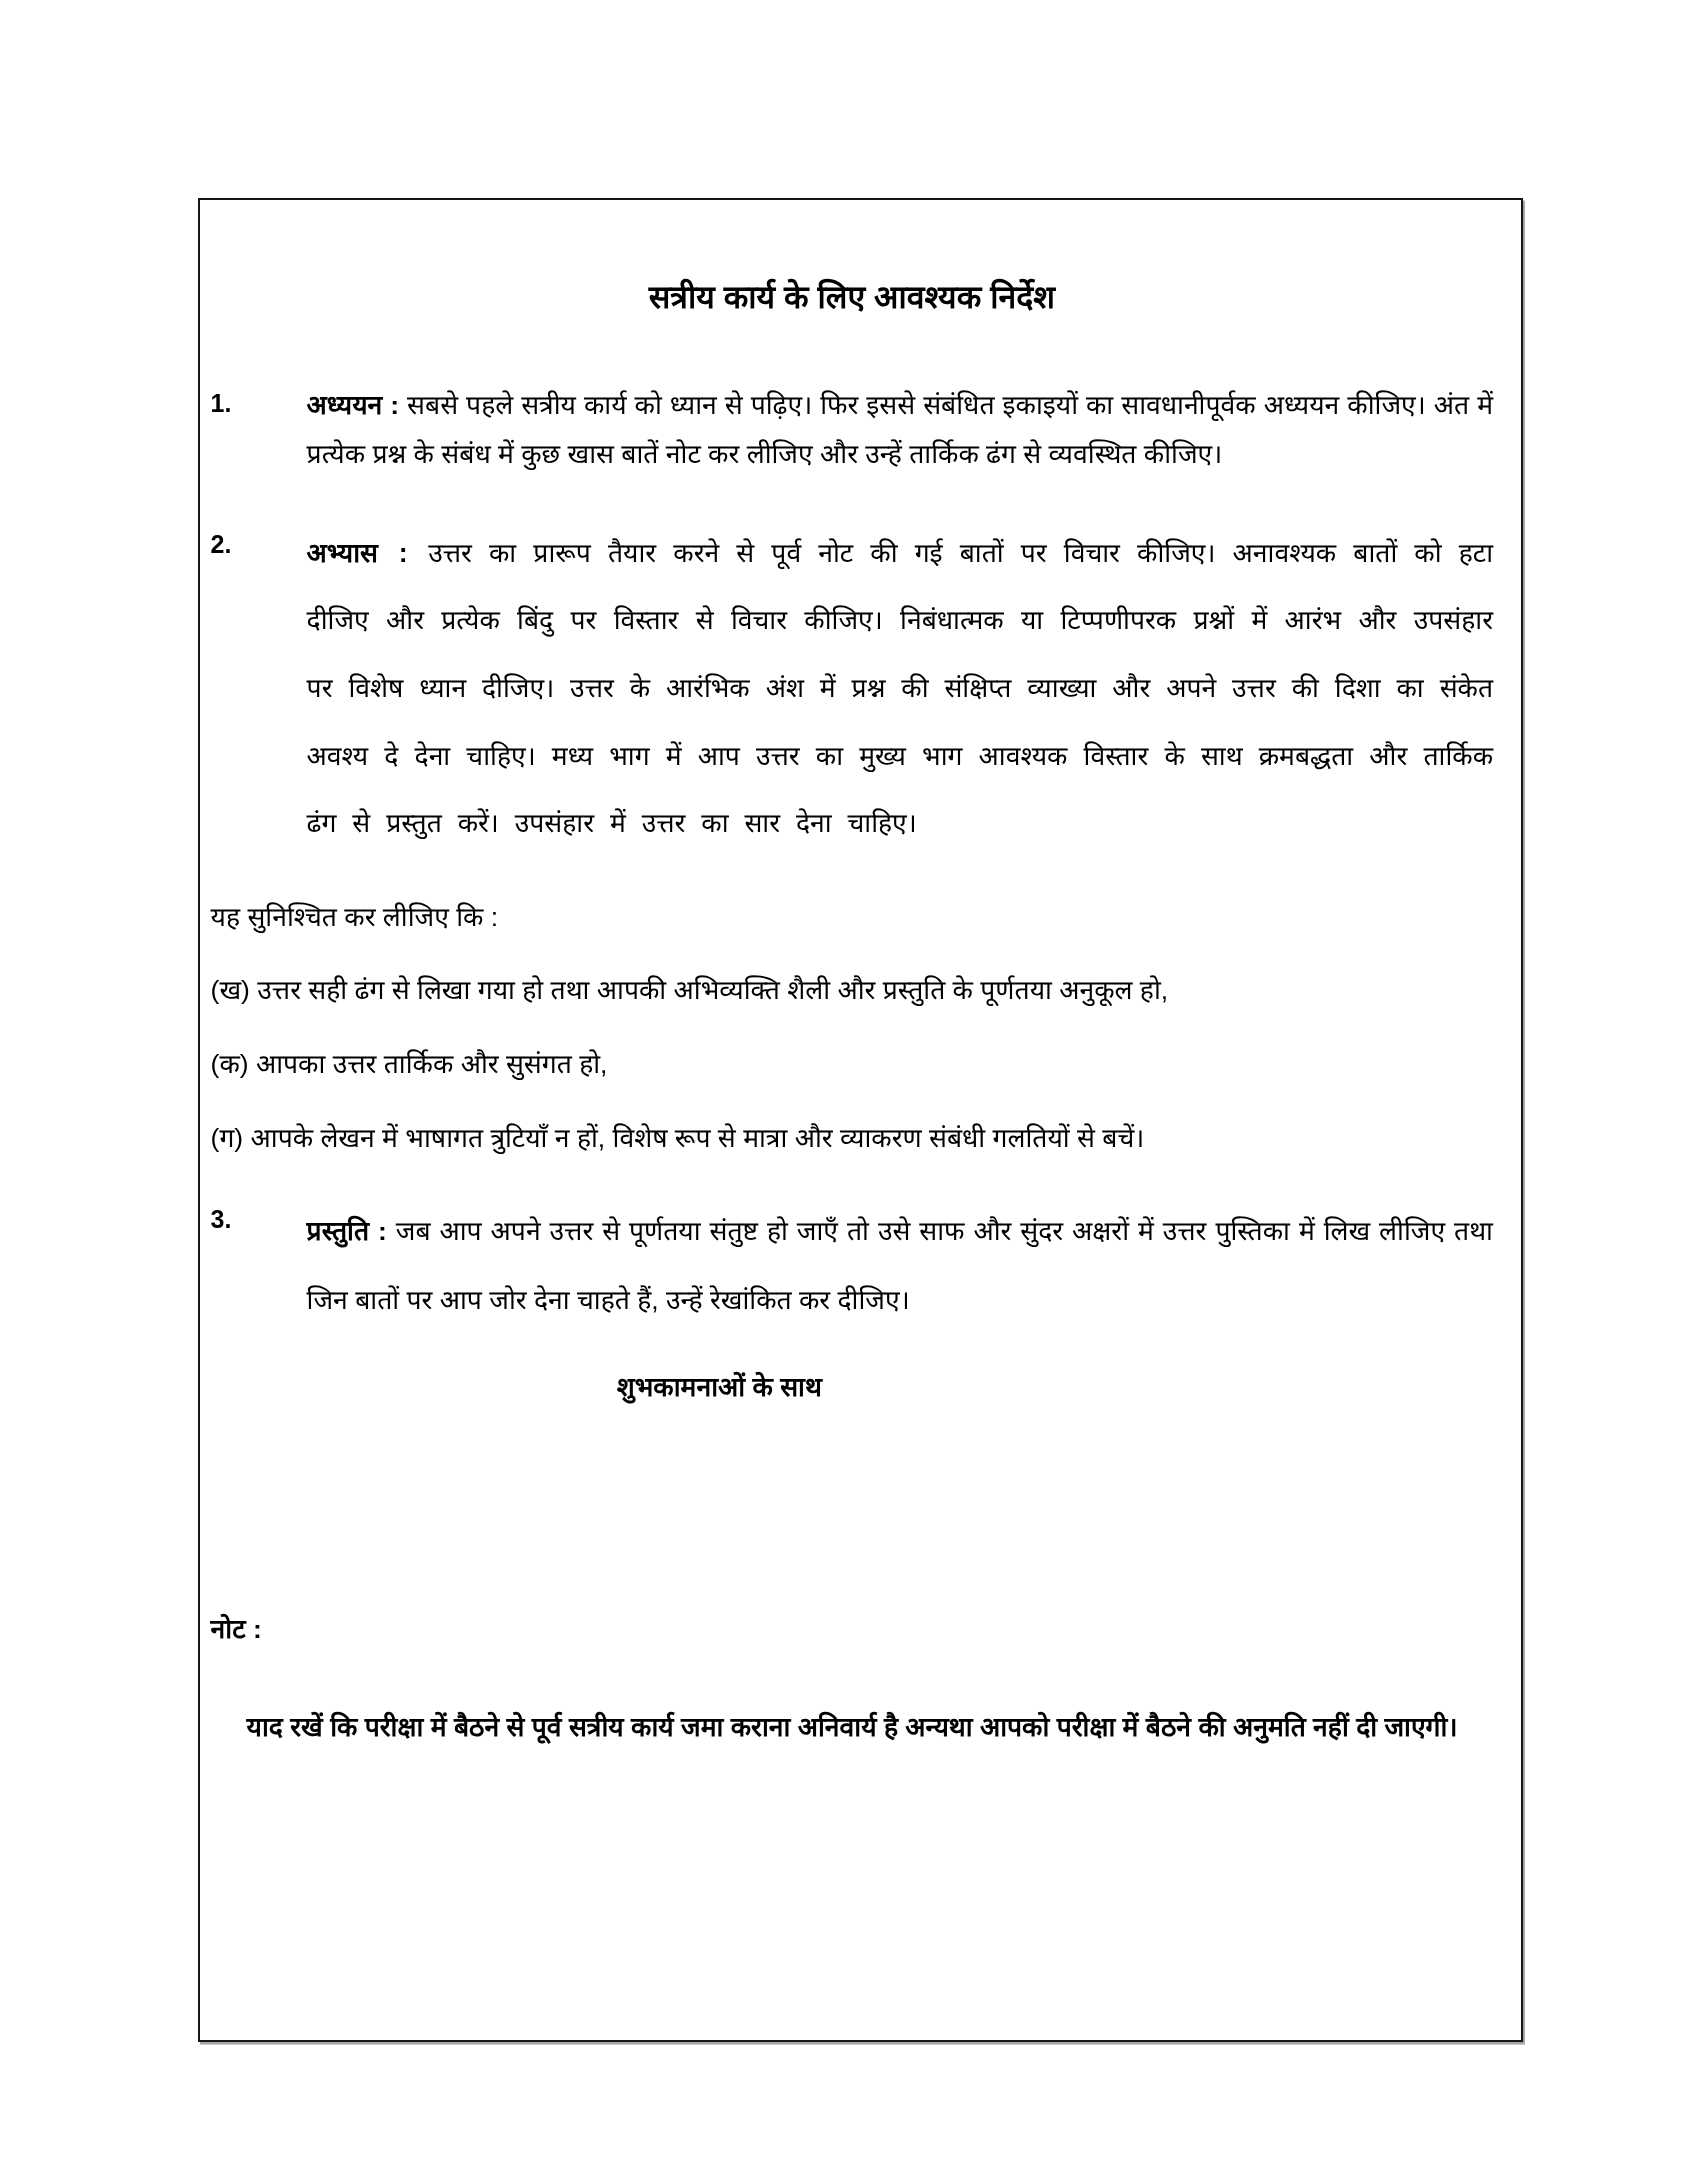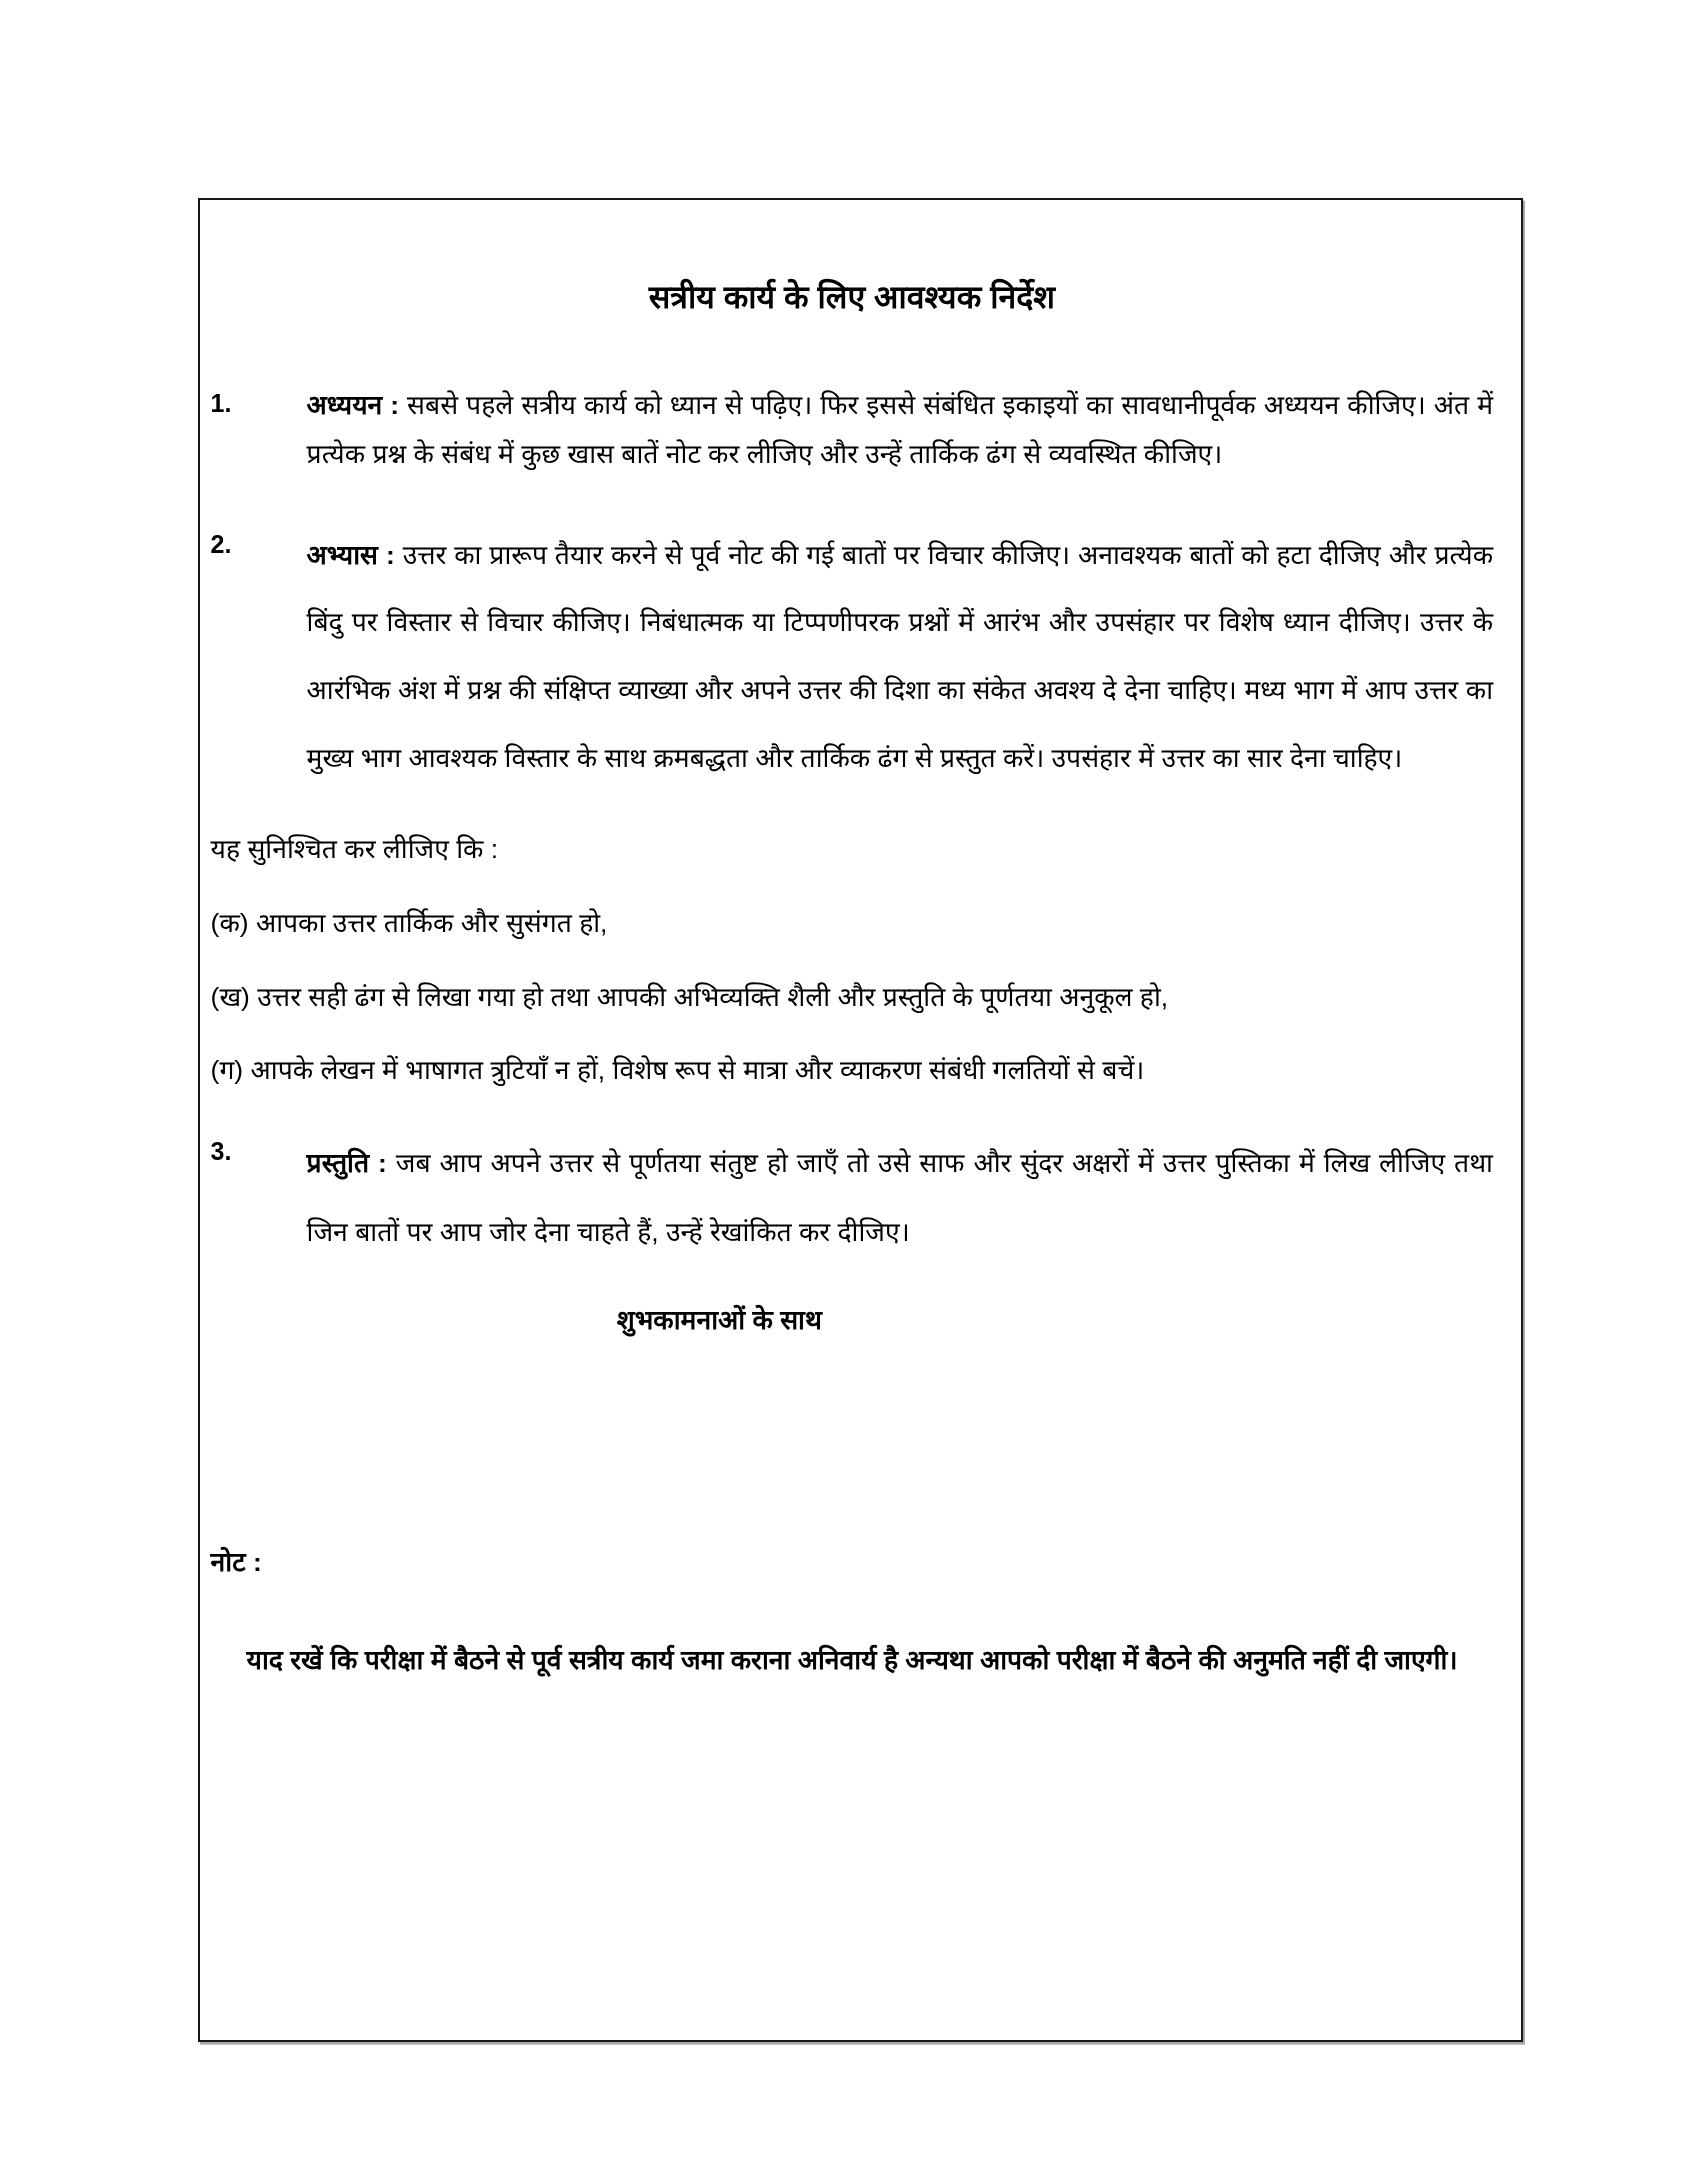--- a/index.html
+++ b/index.html
@@ -46,21 +46,21 @@
     font-weight: bold;
     font-size: 25px;
   }
   .num-body {
     flex: 1 1 auto;
     text-align: justify;
   }
   .item-1 { margin-top: 65px; }
   .item-1 .num-body { line-height: 1.82; }
   .item-2 { margin-top: 44px; }
-  .item-2 .num-body { line-height: 2.55; }
+  .item-2 .num-body { line-height: 2.55; font-family: Liberation Mono, monospace; }
   .item-3 { margin-top: 38px; }
   .item-3 .num-body { line-height: 2.6; }
   .bold-label { font-weight: bold; }
   .ensure-heading {
     margin-top: 38px;
     line-height: 1.5;
   }
   .point {
     margin-top: 34px;
     line-height: 1.5;
@@ -103,23 +103,23 @@
       <div class="num-body"><span class="bold-label">अध्ययन :</span> <span>सबसे पहले सत्रीय कार्य को ध्यान से पढ़िए। फिर इससे संबंधित इकाइयों का सावधानीपूर्वक अध्ययन कीजिए। अंत में प्रत्येक प्रश्न के संबंध में कुछ खास बातें नोट कर लीजिए और उन्हें तार्किक ढंग से व्यवस्थित कीजिए।</span></div>
     </div>
 
     <div class="num-item item-2">
       <div class="num-col">2.</div>
       <div class="num-body"><span class="bold-label">अभ्यास :</span> <span>उत्तर का प्रारूप तैयार करने से पूर्व नोट की गई बातों पर विचार कीजिए। अनावश्यक बातों को हटा दीजिए और प्रत्येक बिंदु पर विस्तार से विचार कीजिए। निबंधात्मक या टिप्पणीपरक प्रश्नों में आरंभ और उपसंहार पर विशेष ध्यान दीजिए। उत्तर के आरंभिक अंश में प्रश्न की संक्षिप्त व्याख्या और अपने उत्तर की दिशा का संकेत अवश्य दे देना चाहिए। मध्य भाग में आप उत्तर का मुख्य भाग आवश्यक विस्तार के साथ क्रमबद्धता और तार्किक ढंग से प्रस्तुत करें। उपसंहार में उत्तर का सार देना चाहिए।</span></div>
     </div>
 
     <div class="ensure-heading">यह सुनिश्चित कर लीजिए कि :</div>
 
+    <div class="point"><span>(ख)</span> <span>उत्तर सही ढंग से लिखा गया हो तथा आपकी अभिव्यक्ति शैली और प्रस्तुति के पूर्णतया अनुकूल हो,</span></div>
+
     <div class="point"><span>(क)</span> <span>आपका उत्तर तार्किक और सुसंगत हो,</span></div>
-
-    <div class="point"><span>(ख)</span> <span>उत्तर सही ढंग से लिखा गया हो तथा आपकी अभिव्यक्ति शैली और प्रस्तुति के पूर्णतया अनुकूल हो,</span></div>
 
     <div class="point"><span>(ग)</span> <span>आपके लेखन में भाषागत त्रुटियाँ न हों, विशेष रूप से मात्रा और व्याकरण संबंधी गलतियों से बचें।</span></div>
 
     <div class="num-item item-3">
       <div class="num-col">3.</div>
       <div class="num-body"><span class="bold-label">प्रस्तुति :</span> <span>जब आप अपने उत्तर से पूर्णतया संतुष्ट हो जाएँ तो उसे साफ और सुंदर अक्षरों में उत्तर पुस्तिका में लिख लीजिए तथा जिन बातों पर आप जोर देना चाहते हैं, उन्हें रेखांकित कर दीजिए।</span></div>
     </div>
 
     <div class="closing">शुभकामनाओं के साथ</div>
 

